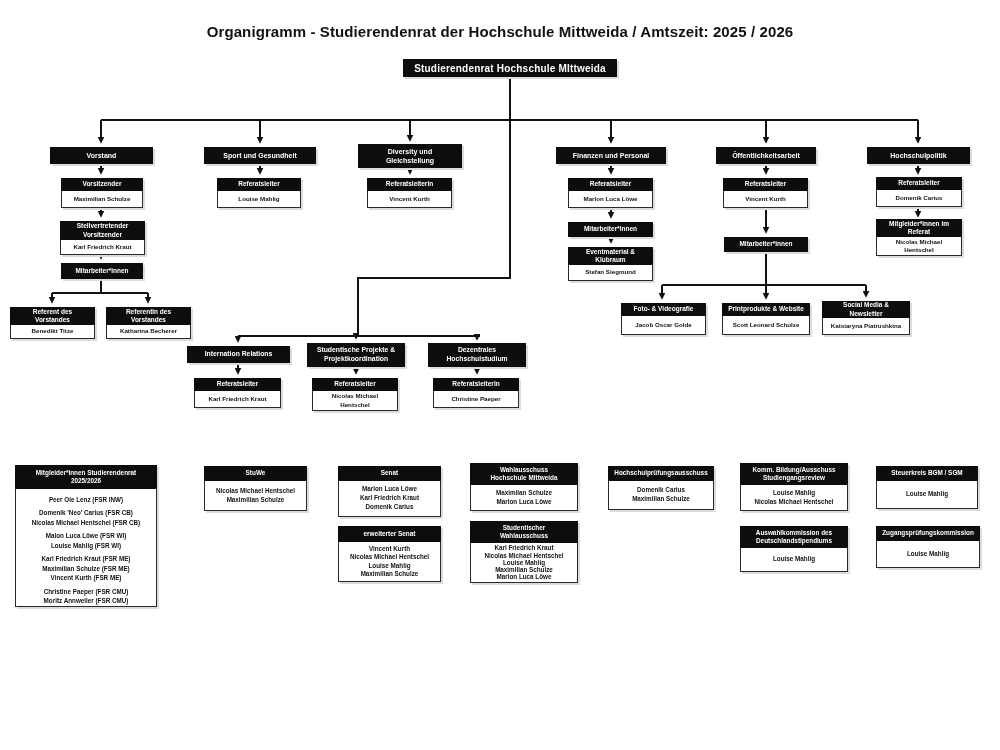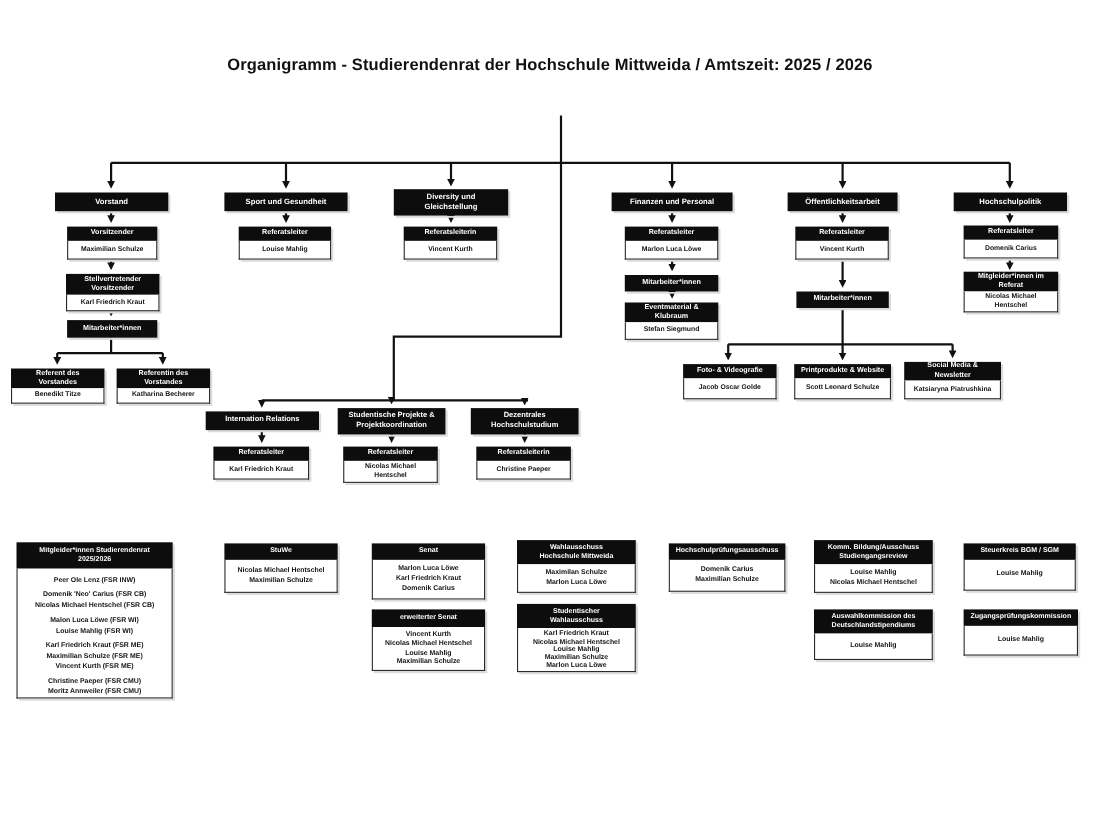--- a/index.html
+++ b/index.html
@@ -1,17 +1,17 @@
 <!DOCTYPE html>
 <html><head>
 <meta charset="utf-8">
 <style>
   html,body{margin:0;padding:0;background:#ffffff;}
   #stage{position:relative;width:1000px;height:698px;background:#ffffff;overflow:hidden;
-         font-family:"Liberation Sans",sans-serif;margin-top:28px;}
+         font-family:"Liberation Sans",sans-serif;}
   #page-title{position:absolute;top:23px;left:0;width:1000px;text-align:center;
               font-size:15px;font-weight:700;color:#111;letter-spacing:.1px;}
   #connectors{position:absolute;left:0;top:0;}
   .node{position:absolute;box-sizing:border-box;text-align:center;box-shadow:2px 2px 0 #dcdcdc;}
   .hd{box-sizing:border-box;background:#0d0d0d;color:#fff;display:flex;flex-direction:column;
       justify-content:center;align-items:center;white-space:pre-line;font-weight:700;
       font-size:6.5px;line-height:1.3;padding:1px 2px;height:13px;}
   .bd{box-sizing:border-box;background:#fff;color:#111;border:1px solid #2a2a2a;border-top:none;
       display:flex;flex-direction:column;justify-content:center;align-items:center;
       white-space:pre-line;font-weight:700;font-size:6.2px;line-height:1.35;
@@ -66,20 +66,23 @@
       <path d="M918 208 V215" marker-end="url(#ah)"></path>
       <path d="M238 336 V340" marker-end="url(#ah)"></path>
       <path d="M356 336 V337" marker-end="url(#ah)"></path>
       <path d="M477 336 V338" marker-end="url(#ah)"></path>
       <path d="M238 364 V372" marker-end="url(#ah)"></path>
       <path d="M356 367 V372" marker-end="url(#ah)"></path>
       <path d="M477 367 V372" marker-end="url(#ah)"></path>
     </g>
   </svg>
 
+  <div class="node root" style="left:403px;top:59px;width:214px">
+    <div class="hd">Studierendenrat Hochschule MIttweida</div>
+  </div>
 
   <div class="node branch" style="left:50px;top:147px;width:103px">
     <div class="hd">Vorstand</div>
   </div>
   <div class="node branch" style="left:204px;top:147px;width:112px">
     <div class="hd">Sport und Gesundheit</div>
   </div>
   <div class="node branch2" style="left:358px;top:144px;width:104px">
     <div class="hd">Diversity und
 Gleichstellung</div>

